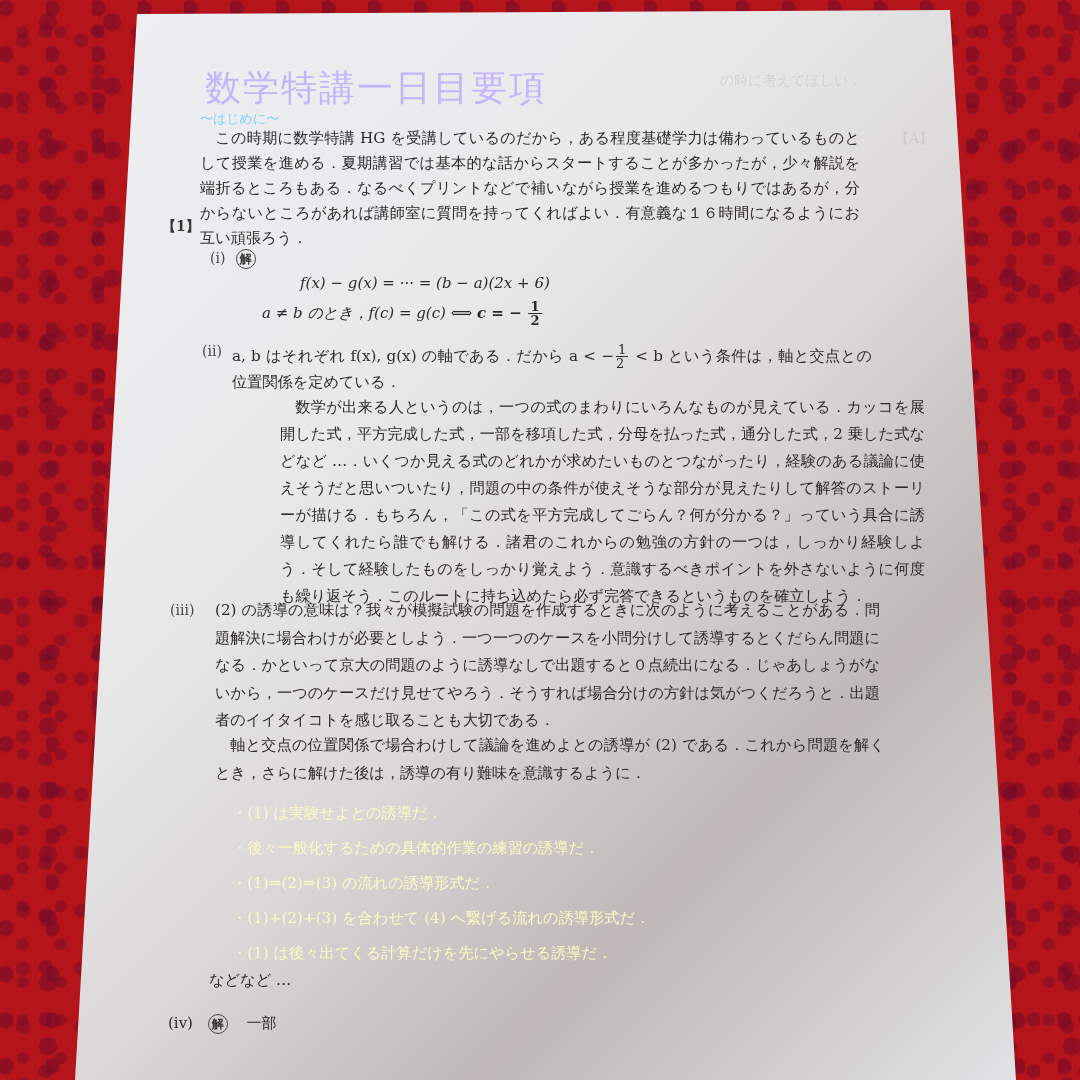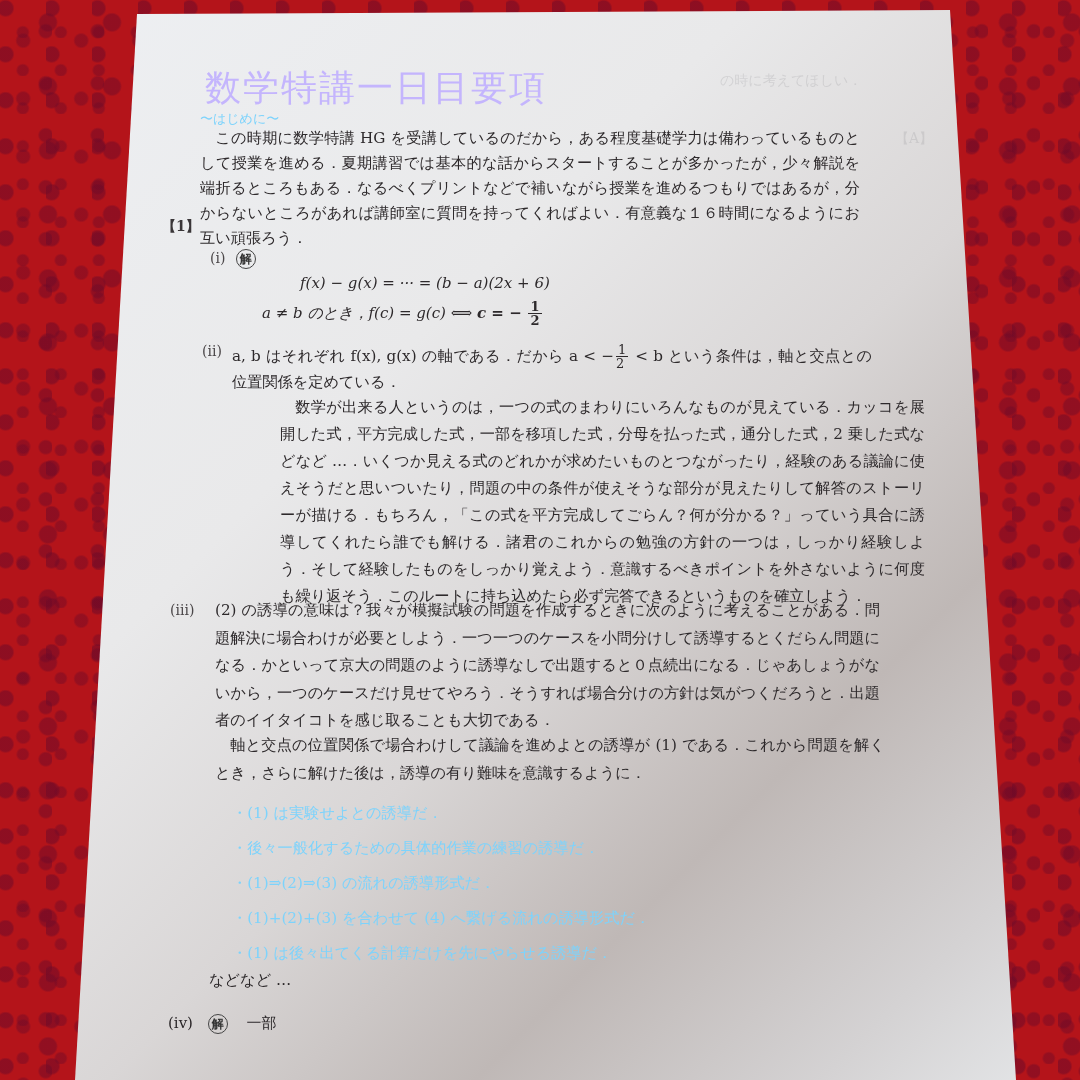--- a/index.html
+++ b/index.html
@@ -44,21 +44,21 @@
   .math { font-style: italic; font-family: "DejaVu Serif", serif; }
   .eq { position: absolute; font-size: 15px; color: #2d292b; }
   .frac { display: inline-block; vertical-align: middle; text-align: center; font-size: 13px; line-height: 13px; margin: 0 2px; }
   .frac span { display: block; }
   .frac .num { border-bottom: 1px solid #2d292b; padding: 0 2px; }
   .bold { font-weight: bold; }
   .ii-block { left: 232px; top: 343px; width: 640px; }
   .body2 { left: 232px; top: 394px; width: 645px; text-indent: 1em; line-height: 27px; margin-left: 48px; }
   .iii-block { left: 215px; top: 597px; width: 665px; line-height: 27.5px; }
   .iii-b { left: 215px; top: 731px; width: 670px; text-indent: 1em; line-height: 28px; }
-  .bullets { position: absolute; left: 232px; top: 796px; font-size: 15.2px; color: #7dd3fc; }
+  .bullets { position: absolute; left: 232px; top: 796px; font-size: 15.2px; color: #fef9c3; }
   .bullets div { height: 35px; line-height: 35px; }
   .etc { left: 209px; top: 970px; font-size: 15.2px; }
   .iv { left: 168px; top: 1014px; font-size: 15px; }
 </style>
 </head>
 <body>
 
 <div class="paper"></div>
 
 <div class="ghost" style="left:720px; top:72px;">の時に考えてほしい．</div>
@@ -86,21 +86,21 @@
 </div>
 
 <div class="sub-label" style="left:202px; top:343px;">(ii)</div>
 <div class="para ii-block">
   <span>a, b はそれぞれ f(x), g(x) の軸である．だから a &lt; −</span><span class="frac"><span class="num">1</span><span>2</span></span><span> &lt; b という条件は，軸と交点との位置関係を定めている．</span>
 </div>
 <div class="para body2">数学が出来る人というのは，一つの式のまわりにいろんなものが見えている．カッコを展開した式，平方完成した式，一部を移項した式，分母を払った式，通分した式，2 乗した式などなど …．いくつか見える式のどれかが求めたいものとつながったり，経験のある議論に使えそうだと思いついたり，問題の中の条件が使えそうな部分が見えたりして解答のストーリーが描ける．もちろん，「この式を平方完成してごらん？何が分かる？」っていう具合に誘導してくれたら誰でも解ける．諸君のこれからの勉強の方針の一つは，しっかり経験しよう．そして経験したものをしっかり覚えよう．意識するべきポイントを外さないように何度も繰り返そう．このルートに持ち込めたら必ず完答できるというものを確立しよう．</div>
 
 <div class="sub-label" style="left:170px; top:602px;">(iii)</div>
 <div class="para iii-block">(2) の誘導の意味は？我々が模擬試験の問題を作成するときに次のように考えることがある．問題解決に場合わけが必要としよう．一つ一つのケースを小問分けして誘導するとくだらん問題になる．かといって京大の問題のように誘導なしで出題すると０点続出になる．じゃあしょうがないから，一つのケースだけ見せてやろう．そうすれば場合分けの方針は気がつくだろうと．出題者のイイタイコトを感じ取ることも大切である．</div>
-<div class="para iii-b">軸と交点の位置関係で場合わけして議論を進めよとの誘導が (1) である．これから問題を解くとき，さらに解けた後は，誘導の有り難味を意識するように．</div>
+<div class="para iii-b">軸と交点の位置関係で場合わけして議論を進めよとの誘導が (2) である．これから問題を解くとき，さらに解けた後は，誘導の有り難味を意識するように．</div>
 
 <div class="bullets">
   <div><span>・</span><span>(1) は実験せよとの誘導だ．</span></div>
   <div><span>・</span><span>後々一般化するための具体的作業の練習の誘導だ．</span></div>
   <div><span>・</span><span>(1)⇒(2)⇒(3) の流れの誘導形式だ．</span></div>
   <div><span>・</span><span>(1)+(2)+(3) を合わせて (4) へ繋げる流れの誘導形式だ．</span></div>
   <div><span>・</span><span>(1) は後々出てくる計算だけを先にやらせる誘導だ．</span></div>
 </div>
 
 <div class="text etc">などなど …</div>

